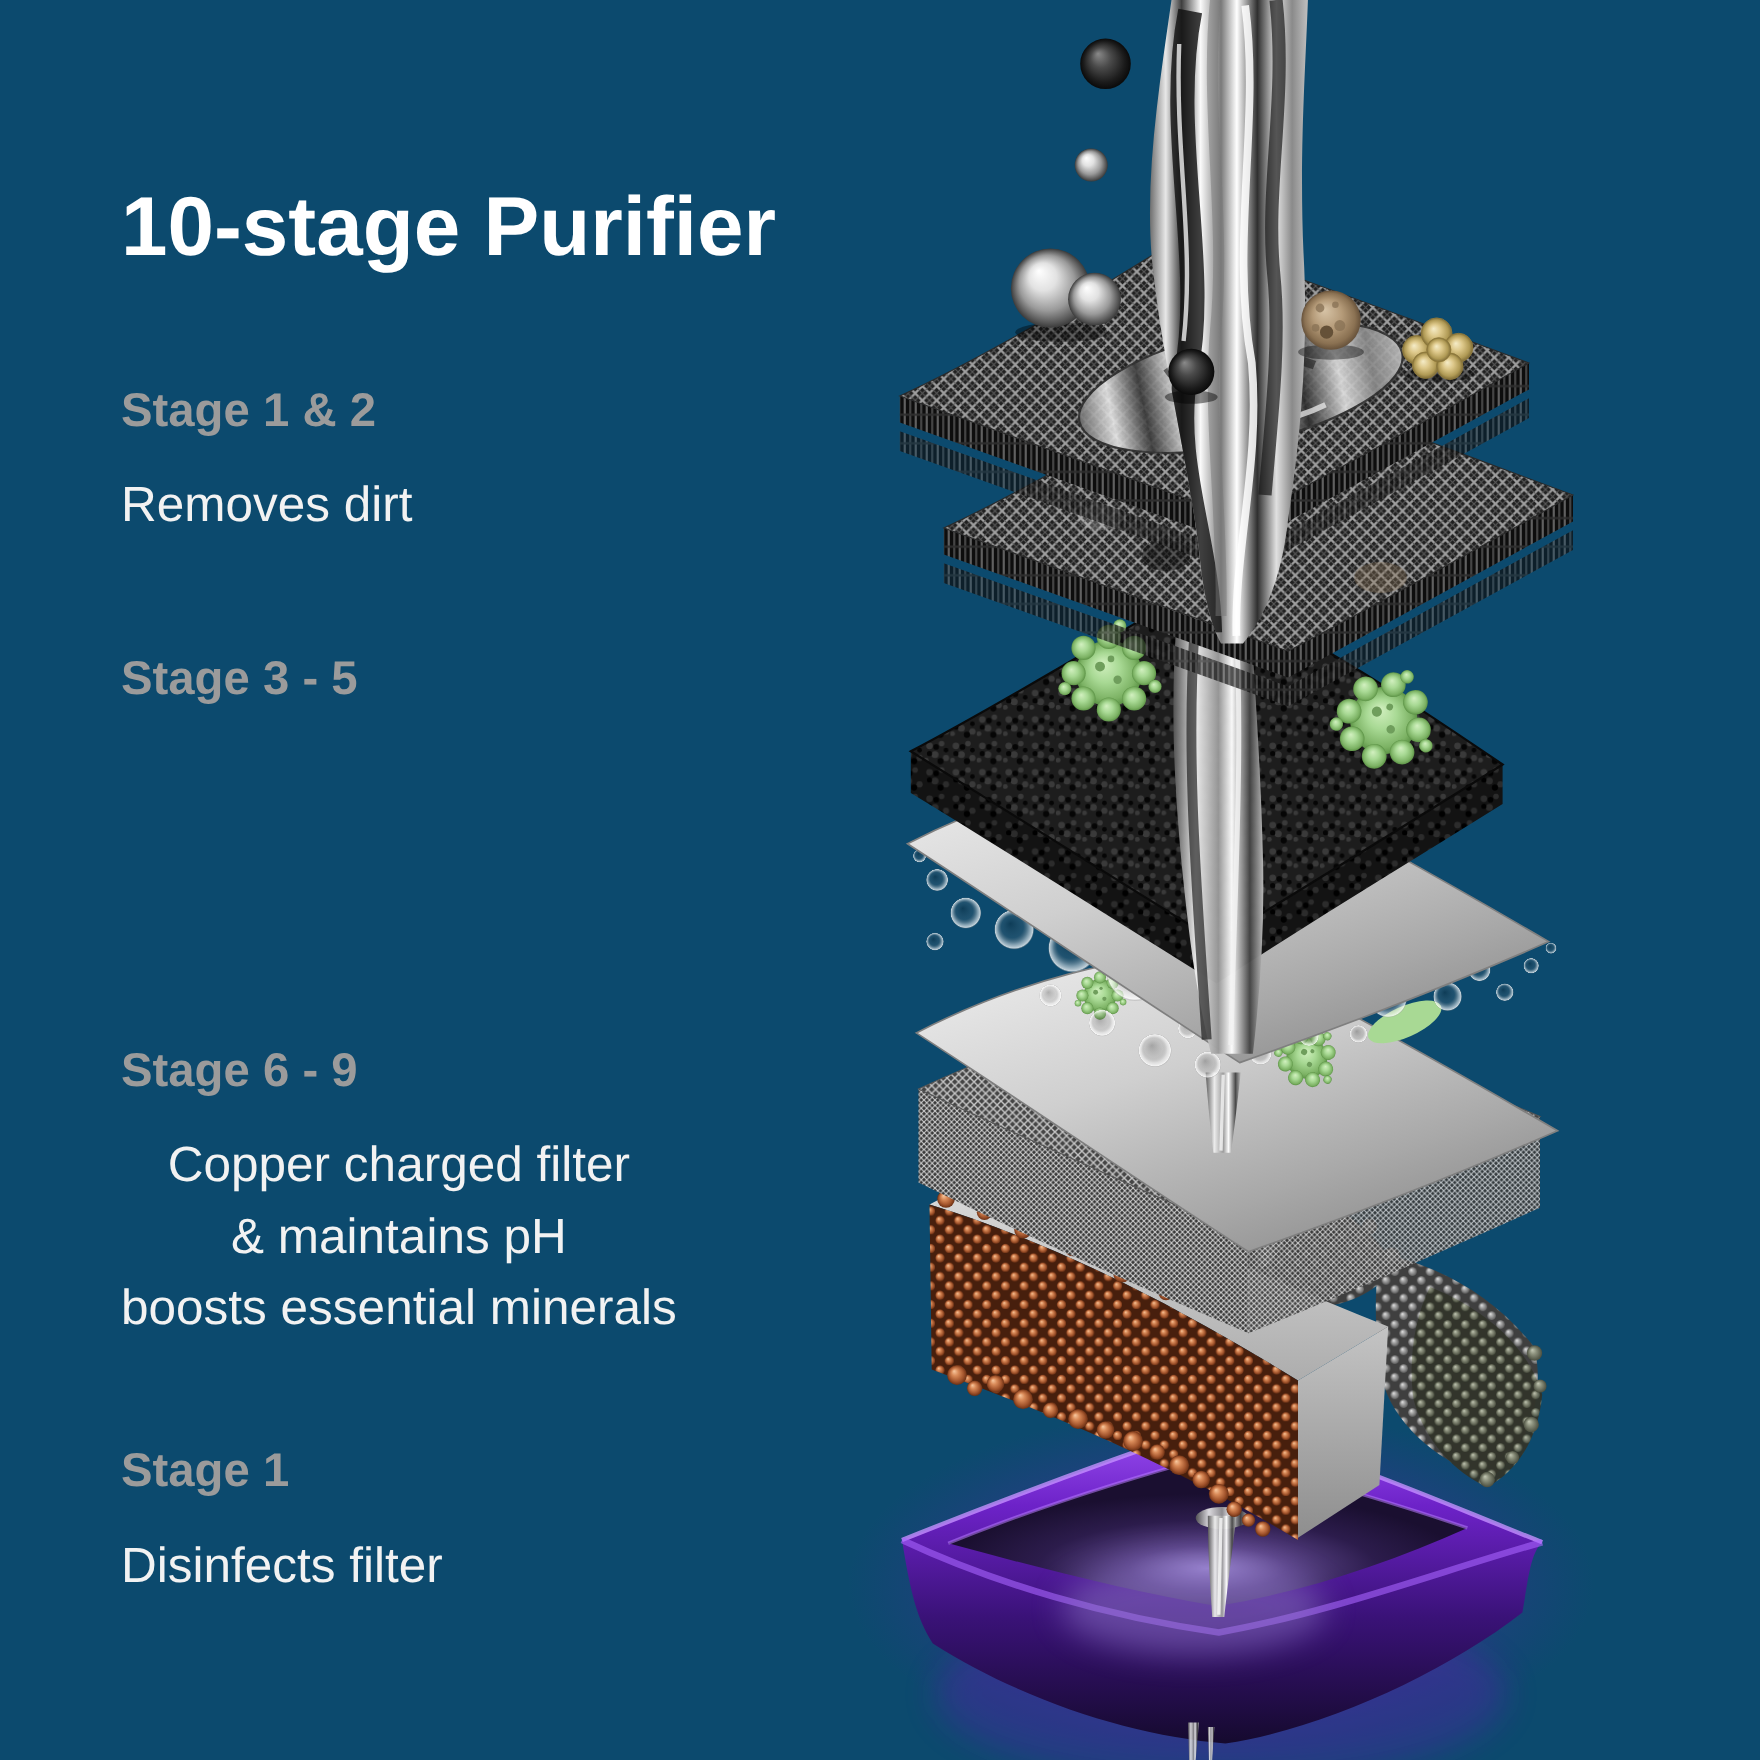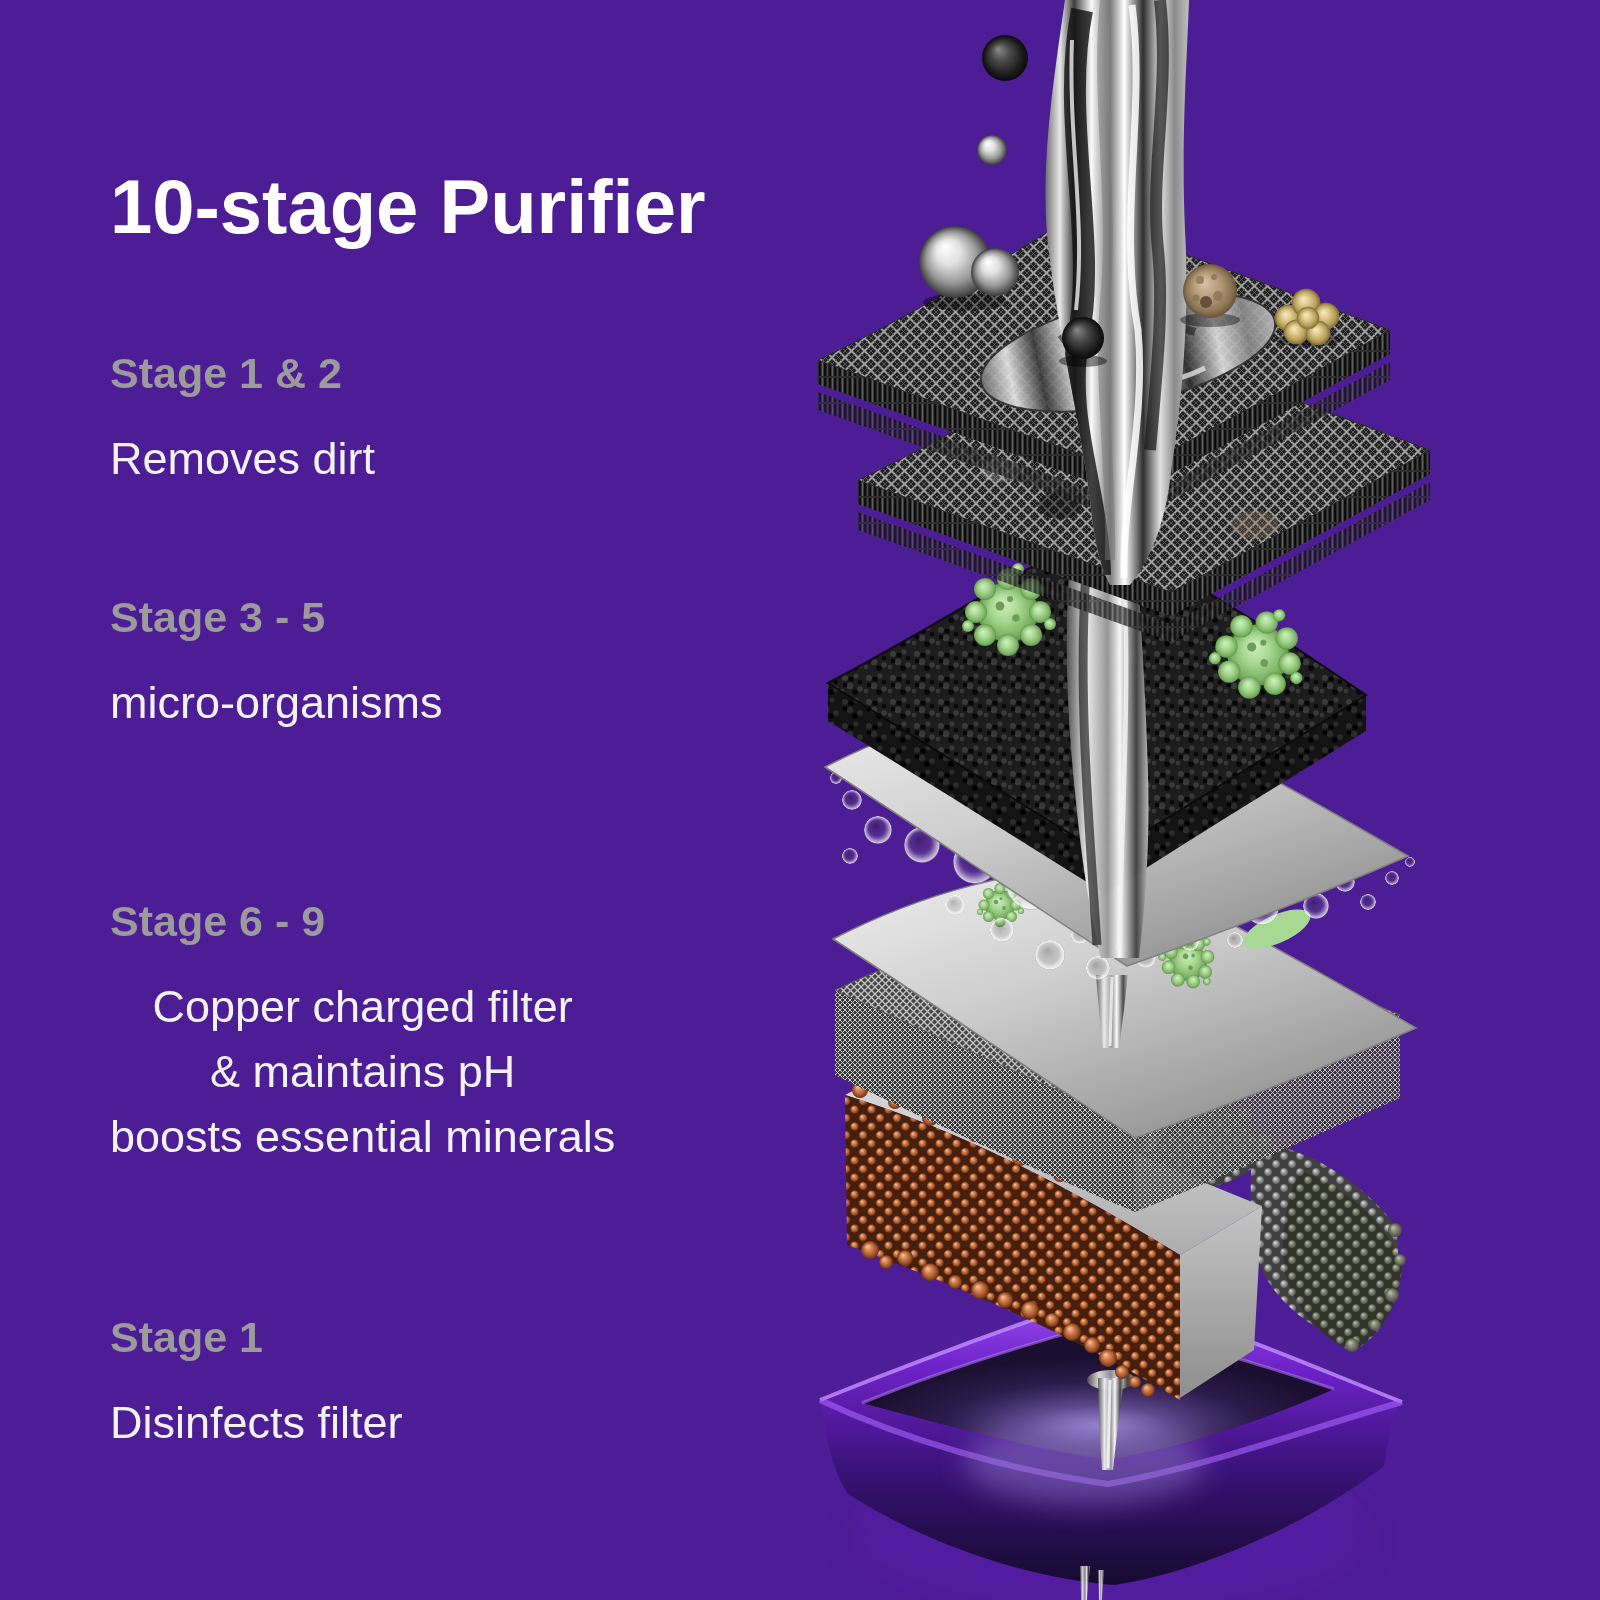--- a/index.html
+++ b/index.html
@@ -1,18 +1,18 @@
 <!DOCTYPE html>
 <html><head>
 <meta charset="utf-8">
 <style>
   html,body{margin:0;padding:0;background:#0a0a0a;}
   body{width:1600px;height:1600px;position:relative;overflow:hidden;
        font-family:"Liberation Sans",sans-serif;}
-  .canvas{position:absolute;inset:0;background:#4c1d95;}
+  .canvas{position:absolute;inset:0;background:#0c4a6e;}
   svg.diagram{position:absolute;left:0;top:0;}
   .title{position:absolute;left:110px;top:112px;font-size:76px;font-weight:700;
          color:#ffffff;letter-spacing:0;white-space:nowrap;}
   .stage{position:absolute;left:110px;}
   .stage-label{font-size:43px;font-weight:700;color:#9b9b9b;line-height:1.2;white-space:nowrap;}
   .stage-desc{margin-top:26px;text-align:center;}
   .stage-desc .line{font-size:45px;font-weight:400;color:#f2f2f2;line-height:1.45;white-space:nowrap;}
 </style>
 </head>
 <body>
@@ -441,24 +441,23 @@
   <section>
     <div class="stage" style="top:348px">
       <div class="stage-label">Stage 1 &amp; 2</div>
       <div class="stage-desc">
         <div class="line">Removes dirt</div>
       </div>
     </div>
     <div class="stage" style="top:592px">
       <div class="stage-label">Stage 3 - 5</div>
       <div class="stage-desc">
-        <div class="line">micro-organisms</div>
       </div>
     </div>
-    <div class="stage" style="top:896px">
+    <div class="stage" style="top:948px">
       <div class="stage-label">Stage 6 - 9</div>
       <div class="stage-desc">
         <div class="line">Copper charged filter</div>
         <div class="line">&amp; maintains pH</div>
         <div class="line">boosts essential minerals</div>
       </div>
     </div>
     <div class="stage" style="top:1312px">
       <div class="stage-label">Stage 1</div>
       <div class="stage-desc">

